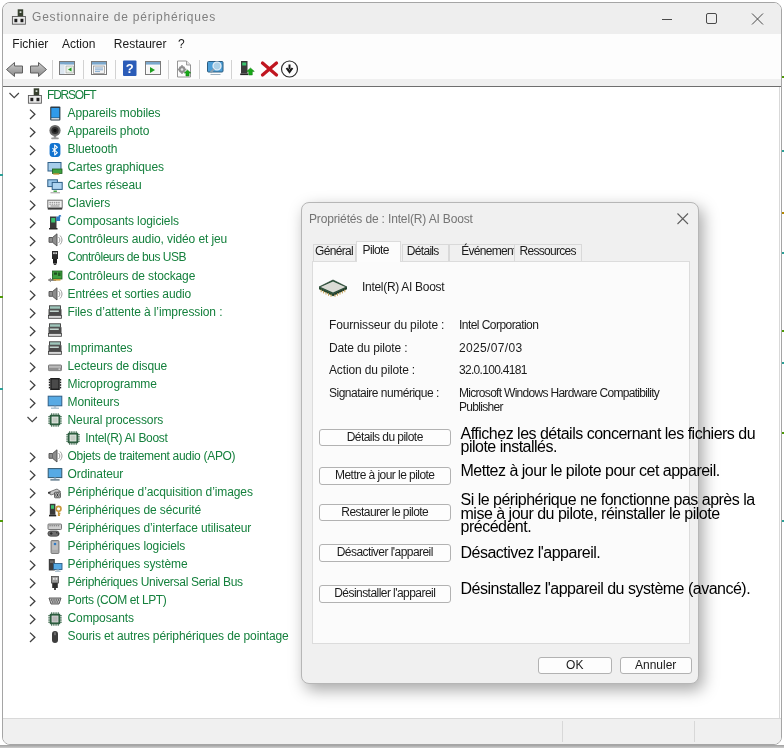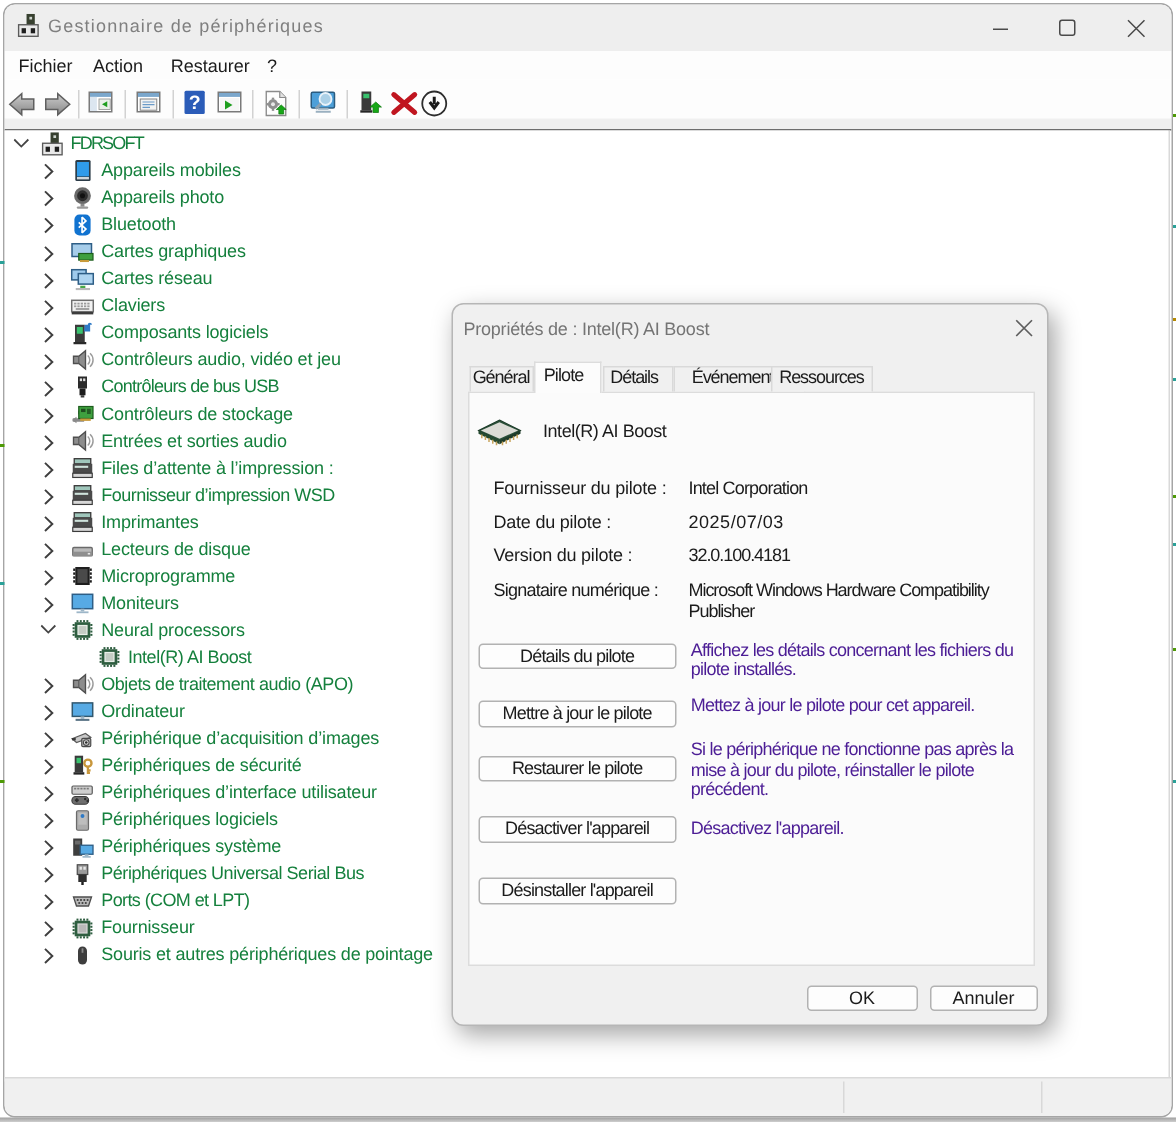--- a/index.html
+++ b/index.html
@@ -29,21 +29,21 @@
 .l2 span { left:82.3px; } .l2 svg.ico { left:62px; }
 #dlg { left:301px; top:202px; width:398px; height:482px; background:#f0f0f0; border:1px solid #b6b6b6; border-radius:8px; box-shadow:4px 6px 16px rgba(0,0,0,0.35); }
 #dlgtitle { left:7px; top:9px; font-size:12px; color:#747474; letter-spacing:-0.15px; }
 #dlgx { left:371px; top:6px; width:20px; height:20px; }
 .tab { position:absolute; top:41.1px; height:17px; background:#f0f0f0; border:1px solid #d9d9d9; border-bottom:none; font-size:12px; color:#1b1b1b; text-align:center; line-height:13.8px; letter-spacing:-0.7px; }
 #tabactive { top:37.9px; height:21.2px; background:#fcfcfc; z-index:3; border:1px solid #dcdcdc; border-bottom:none; line-height:17.5px; letter-spacing:-0.6px; padding-right:5px; }
 #tabpage { left:9.5px; top:58px; width:378px; height:383px; background:#fbfbfb; border:1px solid #dcdcdc; }
 .dbtn { position:absolute; left:17px; width:131.5px; height:17.5px; background:#fdfdfd; border:1px solid #b2b2b2; border-radius:3px; font-size:12px; color:#1b1b1b; text-align:center; line-height:15.5px; letter-spacing:-0.55px; }
 .dlbl { position:absolute; left:27px; font-size:12px; color:#1b1b1b; letter-spacing:-0.15px; line-height:13.5px; white-space:pre; }
 .dval { position:absolute; left:157px; font-size:12px; color:#1b1b1b; letter-spacing:-0.55px; line-height:13.5px; white-space:pre; }
-.ddesc { position:absolute; left:158.5px; font-size:12px; color:#4c1d95; letter-spacing:-0.5px; line-height:13.3px; white-space:pre; }
+.ddesc { position:absolute; left:158.5px; font-size:16px; color:#000000; letter-spacing:-0.5px; line-height:13.3px; white-space:pre; }
 .okbtn { position:absolute; height:17px; background:#fdfdfd; border:1px solid #b2b2b2; border-radius:3px; font-size:12px; color:#1b1b1b; text-align:center; line-height:15px; }
 .speck { position:absolute; width:2.5px; height:2px; }
 </style>
 </head>
 <body>
 <svg width="0" height="0" style="position:absolute">
     <defs>
 <g id="i-pc">
         <rect x="6.7" y="0.3" width="5.5" height="7.4" fill="#37402f"></rect>
         <rect x="8.6" y="2.2" width="1.8" height="1.8" fill="#cfd6cf"></rect>
@@ -487,21 +487,20 @@
         </svg>
         <span>Files d’attente à l’impression :</span>
       </div>
       <div class="row l1" style="top:317.59000000000003px">
         <svg class="chev" width="8" height="12">
           <use href="#chev-r"></use>
         </svg>
         <svg class="ico" width="16" height="16">
           <use href="#i-prn"></use>
         </svg>
-        <span style="letter-spacing:-0.35px">Fournisseur d’impression WSD</span>
       </div>
       <div class="row l1" style="top:335.62px">
         <svg class="chev" width="8" height="12">
           <use href="#chev-r"></use>
         </svg>
         <svg class="ico" width="16" height="16">
           <use href="#i-prn"></use>
         </svg>
         <span>Imprimantes</span>
       </div>
@@ -628,21 +627,21 @@
         </svg>
         <span style="letter-spacing:-0.4px">Ports (COM et LPT)</span>
       </div>
       <div class="row l1" style="top:606.07px">
         <svg class="chev" width="8" height="12">
           <use href="#chev-r"></use>
         </svg>
         <svg class="ico" width="16" height="16">
           <use href="#i-cpu"></use>
         </svg>
-        <span>Fournisseur</span>
+        <span>Composants</span>
       </div>
       <div class="row l1" style="top:624.1000000000001px">
         <svg class="chev" width="8" height="12">
           <use href="#chev-r"></use>
         </svg>
         <svg class="ico" width="16" height="16">
           <use href="#i-mouse"></use>
         </svg>
         <span style="letter-spacing:-0.12px">Souris et autres périphériques de pointage</span>
       </div>
@@ -676,33 +675,34 @@
         <path d="M23 13 l0 2.6"></path>
         <path d="M25.4 11.8 l0 2.6"></path>
         <path d="M27.8 10.6 l0 2.6"></path>
       </g>
   </svg>
   <span class="dlbl" style="left:60px;top:78px;letter-spacing:-0.3px">Intel(R) AI Boost</span>
   <span class="dlbl" style="top:115.5px">Fournisseur du pilote :</span>
   <span class="dval" style="top:115.5px">Intel Corporation</span>
   <span class="dlbl" style="top:138.5px">Date du pilote :</span>
   <span class="dval" style="top:138.5px;letter-spacing:0.35px">2025/07/03</span>
-  <span class="dlbl" style="top:160.5px">Version du pilote :</span>
+  <span class="dlbl" style="top:160.5px">Action du pilote :</span>
   <span class="dval" style="top:160.5px;letter-spacing:-0.7px">32.0.100.4181</span>
   <span class="dlbl" style="top:184px;letter-spacing:-0.5px">Signataire numérique :</span>
   <span class="dval" style="top:184px;letter-spacing:-0.7px">Microsoft Windows Hardware Compatibility<br>Publisher</span>
   <div class="dbtn" style="top:225.5px">Détails du pilote</div>
   <div class="ddesc" style="top:224px">Affichez les détails concernant les fichiers du<br>pilote installés.</div>
   <div class="dbtn" style="top:264.3px">Mettre à jour le pilote</div>
   <div class="ddesc" style="top:260.5px">Mettez à jour le pilote pour cet appareil.</div>
   <div class="dbtn" style="top:300.6px">Restaurer le pilote</div>
   <div class="ddesc" style="top:290.3px">Si le périphérique ne fonctionne pas après la<br>mise à jour du pilote, réinstaller le pilote<br>précédent.</div>
   <div class="dbtn" style="top:341.4px">Désactiver l'appareil</div>
   <div class="ddesc" style="top:342.5px">Désactivez l'appareil.</div>
   <div class="dbtn" style="top:382.2px">Désinstaller l'appareil</div>
+  <div class="ddesc" style="top:379px">Désinstallez l'appareil du système (avancé).</div>
   <div class="okbtn" style="left:236px;top:454px;width:73.5px">OK</div>
   <div class="okbtn" style="left:317.5px;top:454px;width:72.3px">Annuler</div>
 </div>
 <div id="botband" class="abs"></div>
 <div class="speck" style="left:0;top:174px;background:#2aa198"></div>
 <div class="speck" style="left:0;top:296px;background:#4e9a06"></div>
 <div class="speck" style="left:0;top:388px;background:#2aa198"></div>
 <div class="speck" style="left:0;top:520px;background:#4e9a06"></div>
 <div class="speck" style="left:781.5px;top:76px;background:#4e9a06"></div>
 <div class="speck" style="left:781.5px;top:150px;background:#2aa198"></div>

